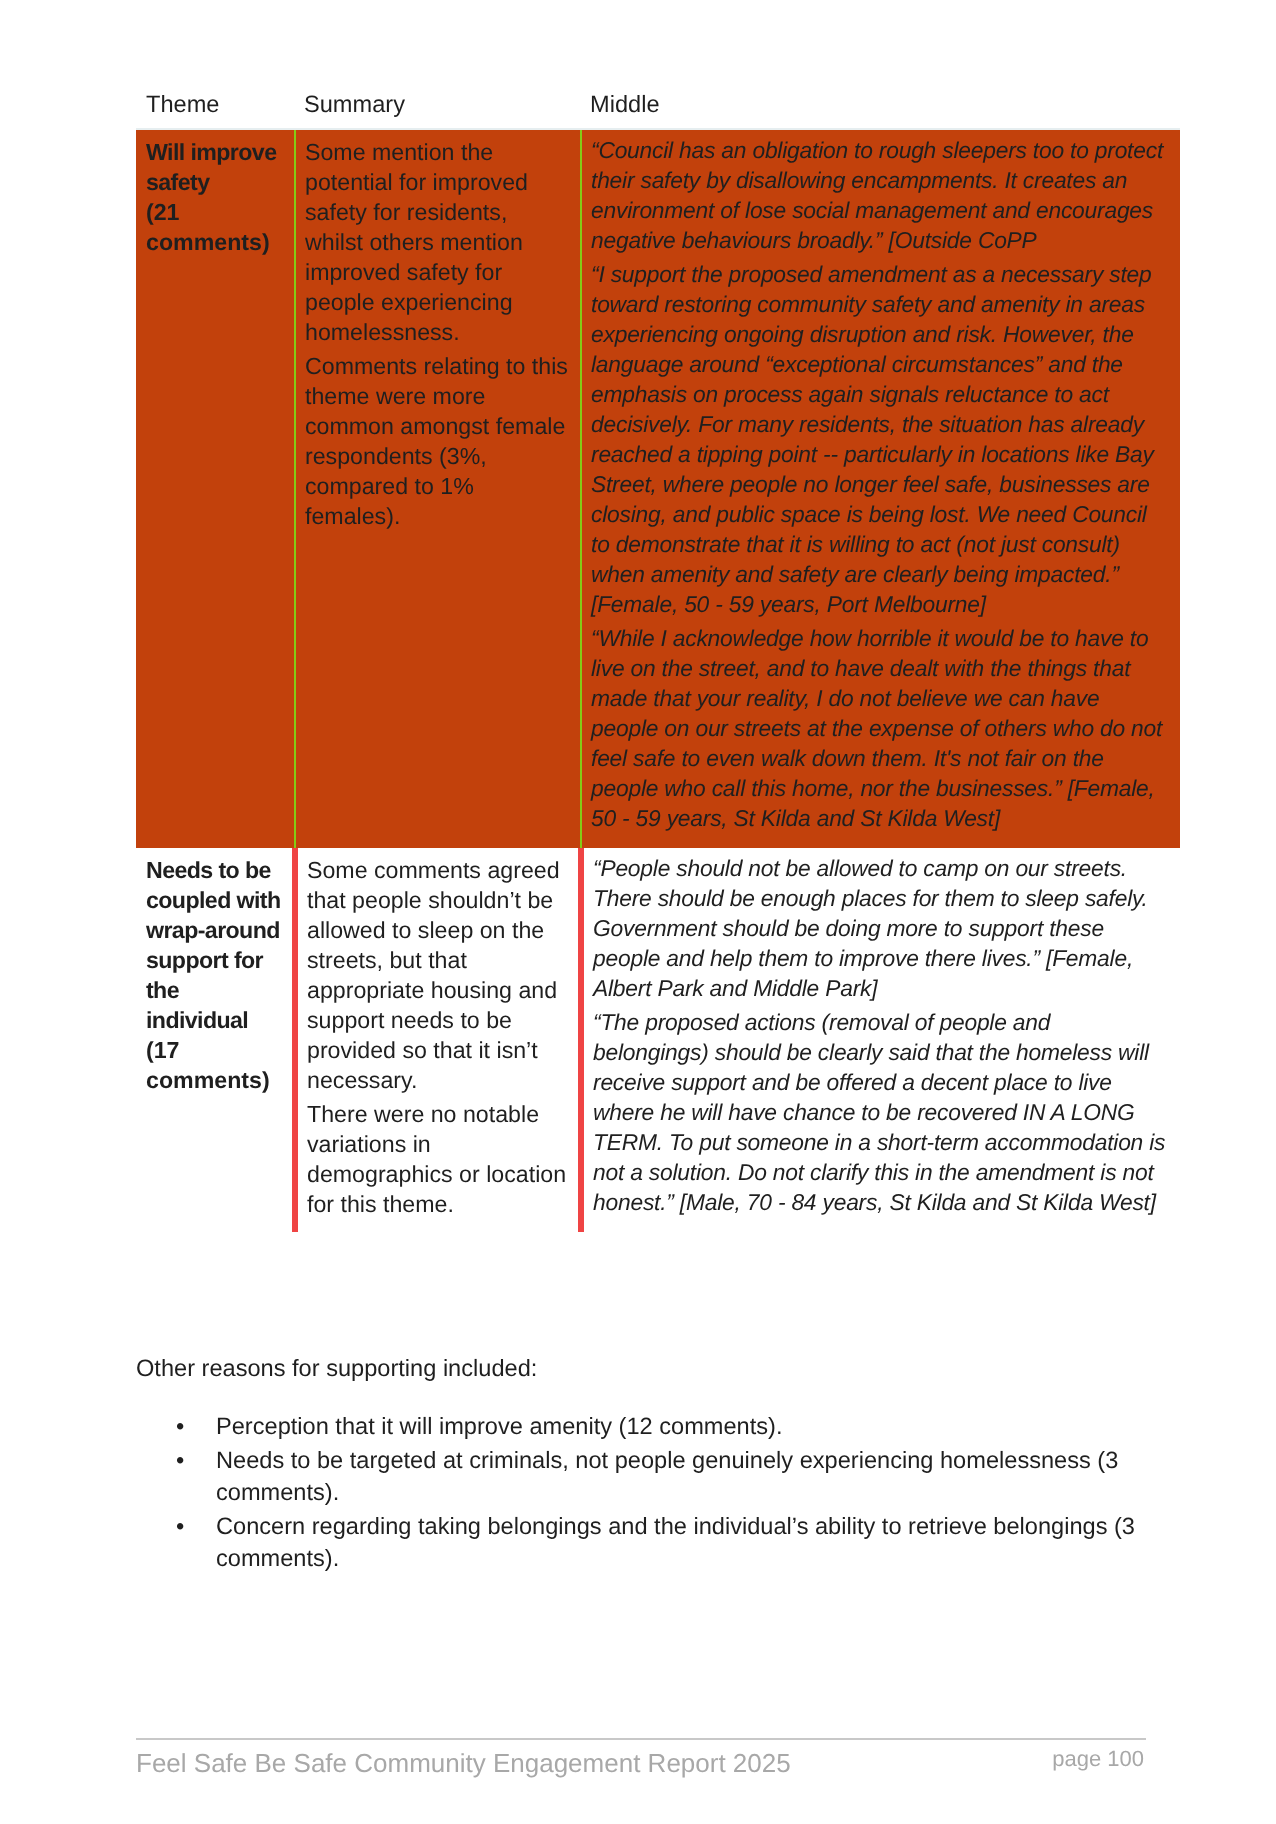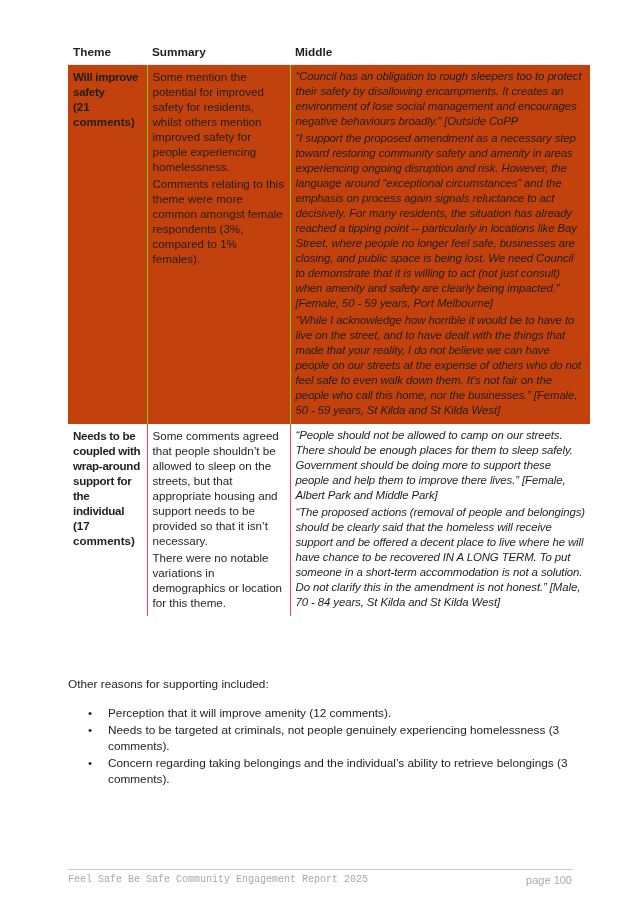--- a/index.html
+++ b/index.html
@@ -1,38 +1,38 @@
 <!DOCTYPE html>
 <html><head>
 <meta charset="utf-8">
 <style>
   html, body { margin: 0; padding: 0; background: #ffffff; }
   body { width: 638px; height: 912px; position: relative; overflow: hidden;
          font-family: "Liberation Sans", "DejaVu Sans", sans-serif; color: #1f1f1f; }
   .page { position: absolute; left: 0; top: 0; width: 638px; height: 912px; }
   table.themes { position: absolute; left: 68px; top: 42px; width: 522px;
                  border-collapse: collapse; table-layout: fixed; font-size: 11.6px; line-height: 15px; }
-  table.themes th { text-align: left; font-weight: bold; padding: 3px 5px 4px 5px; font-size: 11.8px;
+  table.themes th { text-align: left; font-weight: normal; padding: 3px 5px 4px 5px; font-size: 11.8px;
                     border-bottom: 1px solid #e6eef0; }
   table.themes td { vertical-align: top; padding: 4px 5px 4px 5px; }
   col.c1 { width: 79px; } col.c2 { width: 143px; } col.c3 { width: 300px; }
   tr.shaded td { background: #c2410c; margin-left: 40px; }
   tr.shaded td + td { border-left: 1px solid #84cc16; }
-  tr.plain td + td { border-left: 1px solid #ef4444; }
+  tr.plain td + td { border-left: 3px solid #ef4444; }
   .theme-title { font-weight: bold; display: block; letter-spacing: -0.3px; }
   .theme-count { display: block; font-weight: bold; }
   .summary p, .quotes p { margin: 0 0 2px 0; }
   .quotes p { font-style: italic; font-size: 11.4px; letter-spacing: -0.1px; }
   .intro { position: absolute; left: 68px; top: 677px; font-size: 11.8px; margin: 0; }
   ul.reasons { position: absolute; left: 68px; top: 705px; width: 500px; margin: 0; padding: 0;
                list-style: none; font-size: 11.8px; line-height: 16px; }
   ul.reasons li { position: relative; padding-left: 40px; margin-bottom: 1px; }
   ul.reasons li .bullet { position: absolute; left: 20px; top: 0; }
   .footer-rule { position: absolute; left: 68px; top: 869px; width: 505px; height: 1px; background: #c8c8c8; }
-  .footer-left { position: absolute; left: 68px; top: 874px; font-size: 10px; color: #a8a8a8; font-family: Liberation Mono, monospace; }
+  .footer-left { position: absolute; left: 68px; top: 874px; font-size: 13px; color: #a8a8a8; }
   .footer-right { position: absolute; right: 66px; top: 874px; font-size: 11px; color: #a8a8a8; margin-left: 32px; }
 </style>
 </head>
 <body>
 
 <div class="page">
 
   <table class="themes">
     <colgroup>
         <col class="c1">

